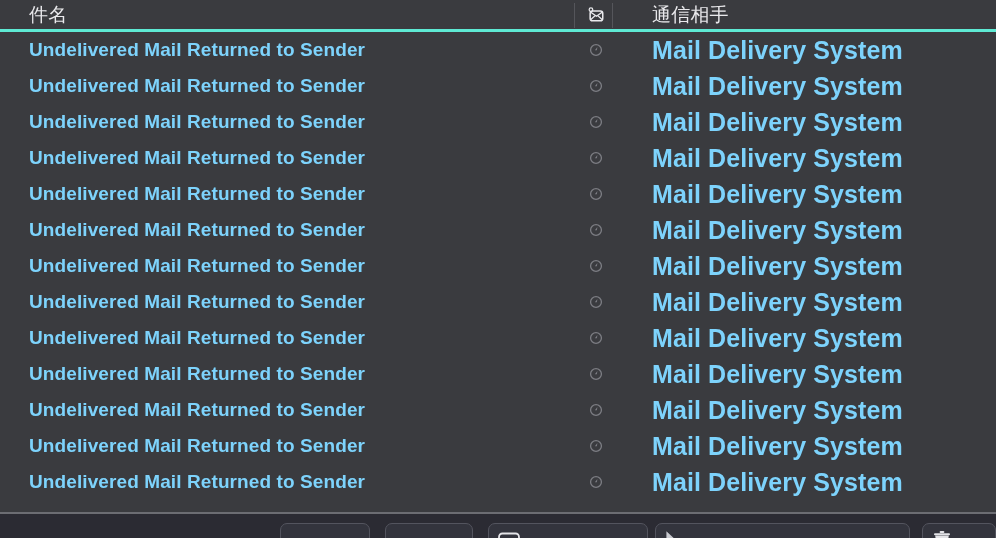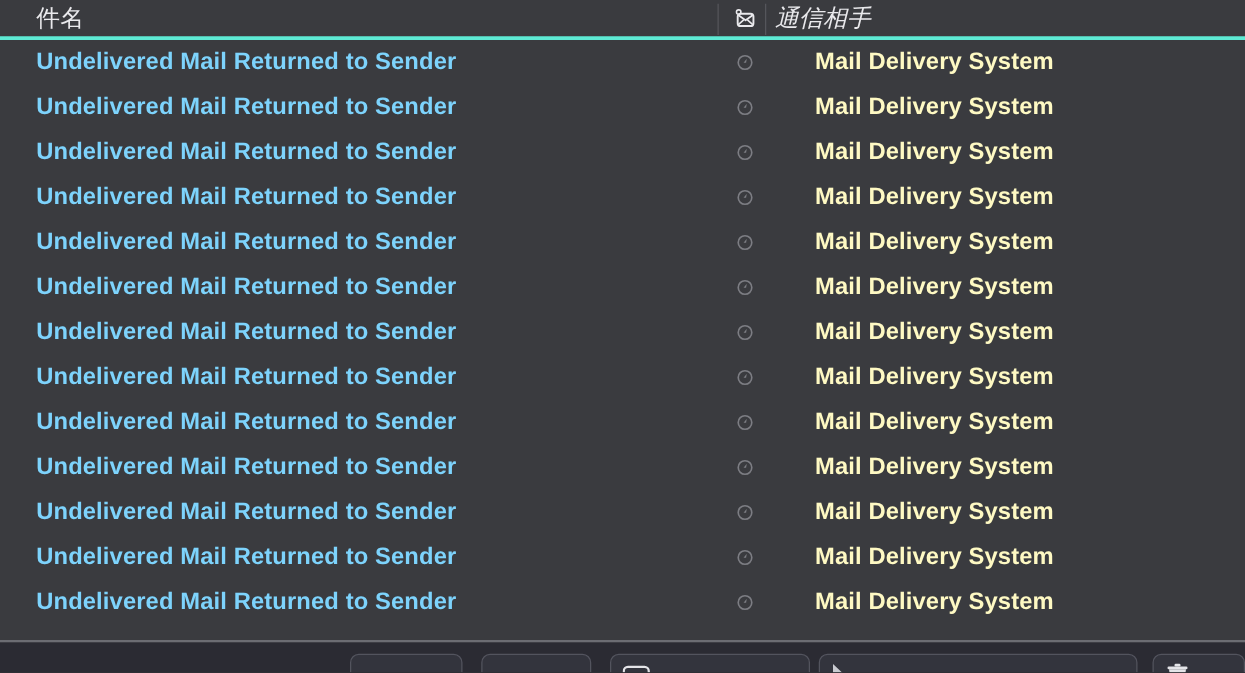--- a/index.html
+++ b/index.html
@@ -52,21 +52,21 @@
     height: 30px;
     display: flex;
     align-items: center;
     color: #e9e9ec;
     font-size: 19px;
     letter-spacing: .2px;
     white-space: nowrap;
   }
   #col-head-subject  { left: 29px;  }
   #col-head-flag     { left: 578px; width: 35px; justify-content: center; }
-  #col-head-sender   { left: 620px; font-style: italic; }
+  #col-head-sender   { left: 652px; }
 
   .col-divider {
     position: absolute;
     top: 3px;
     width: 1px;
     height: 25px;
     background: #55565b;
   }
   #col-divider-1 { left: 574px; }
   #col-divider-2 { left: 612px; }
@@ -105,22 +105,22 @@
     letter-spacing: .1px;
   }
   .cell-status {
     left: 578px;
     width: 35px;
     justify-content: center;
   }
   .cell-sender {
     left: 652px;
     width: 330px;
-    color: #fef9c3;
-    font-size: 19px;
+    color: #7dd3fc;
+    font-size: 25px;
     font-weight: bold;
     letter-spacing: .1px;
   }
 
   .status-dot {
     display: block;
     width: 14px;
     height: 14px;
   }
 

